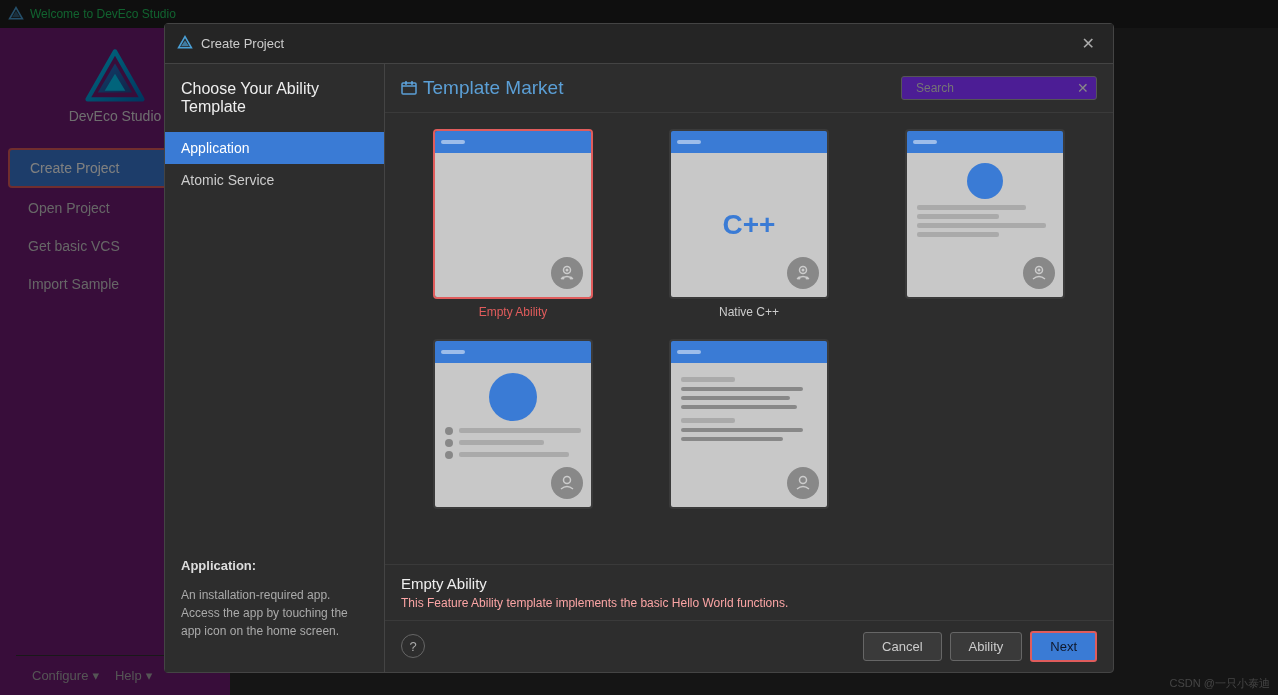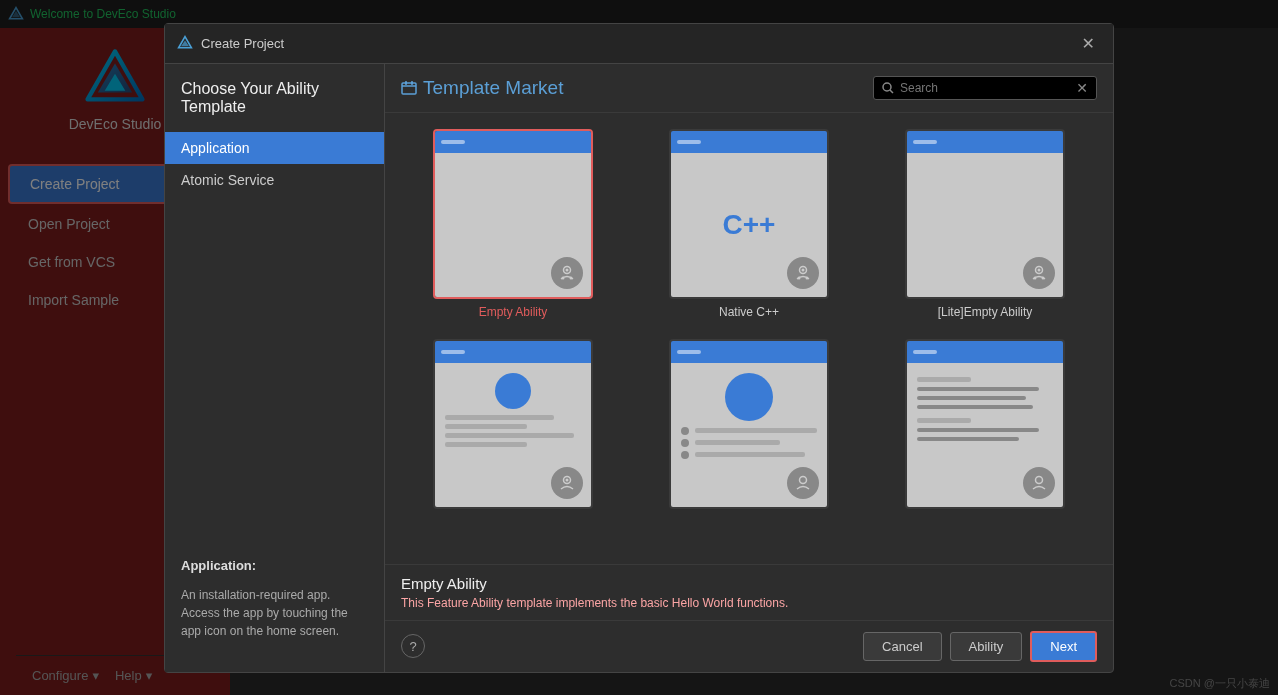--- a/index.html
+++ b/index.html
@@ -33,27 +33,26 @@
     
     .main-layout {
       display: flex;
       flex: 1;
       overflow: hidden;
     }
 
     
     .sidebar {
       width: 230px;
-      background: #7f1d1d;
+      background: #701a75;
       display: flex;
       flex-direction: column;
       align-items: center;
       padding: 20px 0 0 0;
       flex-shrink: 0;
-      gap: 8px;
     }
     .sidebar-app-name {
       color: #ddd;
       font-size: 14px;
       margin-bottom: 24px;
     }
     .sidebar-nav {
       width: 100%;
       display: flex;
       flex-direction: column;
@@ -199,26 +198,26 @@
       display: flex;
       align-items: center;
       gap: 6px;
       color: #5b9fd6;
       font-size: 19px;
       cursor: pointer;
     }
     .search-box {
       display: flex;
       align-items: center;
-      background: #000000;
+      background: #4c1d95;
       border: 1px solid #555;
       border-radius: 3px;
       padding: 3px 8px;
       gap: 6px;
-      width: 224px;
+      width: 196px;
     }
     .search-box input {
       background: none;
       border: none;
       outline: none;
       color: #ccc;
       font-size: 12px;
       flex: 1;
     }
     .search-clear { color: #888; cursor: pointer; font-size: 14px; }
@@ -390,21 +389,21 @@
     .btn-cancel {
       background: #3a3a3a;
       color: #ccc;
     }
     .btn-previous {
       background: #3a3a3a;
       color: #ccc;
     }
     .btn-next {
       background: #3a7bd5;
-      color: #ffffff;
+      color: #0f172a;
       border-color: #5090e0;
     }
     .btn-next.highlighted {
       background: #3a7bd5;
       border: 2px solid #e05c5c;
     }
 
     
     .deveco-logo-svg {
       width: 70px;
@@ -455,21 +454,21 @@
     <span class="sidebar-app-name">DevEco Studio</span>
 
     <div class="sidebar-nav">
       <div class="sidebar-nav-item active">
         <span>Create Project</span>
       </div>
       <div class="sidebar-nav-item">
         <span>Open Project</span>
       </div>
       <div class="sidebar-nav-item">
-        <span>Get from VCS</span>
+        <span>Get basic VCS</span>
       </div>
       <div class="sidebar-nav-item">
         <span>Import Sample</span>
       </div>
     </div>
 
     <div class="sidebar-bottom">
       <div class="sidebar-bottom-item">
         <span>Configure</span>
         <span>▾</span>
@@ -570,39 +569,20 @@
                       <path d="M3 15 Q9 10 15 15" fill="none" stroke="#ccc" stroke-width="1.5"></path>
                       <circle cx="5" cy="14" r="1.5" fill="#ccc"></circle>
                       <circle cx="13" cy="14" r="1.5" fill="#ccc"></circle>
                     </svg>
                   </div>
                 </div>
               </div>
               <div class="template-label">Native C++</div>
             </div>
 
-            <div class="template-card">
-              <div class="template-preview">
-                <div class="template-preview-topbar">
-                  <div class="preview-dot"></div>
-                </div>
-                <div class="template-preview-body">
-                  <div class="template-icon-badge">
-                    <svg viewBox="0 0 18 18">
-                      <circle cx="9" cy="6" r="3.5" fill="none" stroke="#ccc" stroke-width="1.5"></circle>
-                      <circle cx="9" cy="6" r="1.5" fill="#ccc"></circle>
-                      <path d="M3 15 Q9 10 15 15" fill="none" stroke="#ccc" stroke-width="1.5"></path>
-                      <circle cx="5" cy="14" r="1.5" fill="#ccc"></circle>
-                      <circle cx="13" cy="14" r="1.5" fill="#ccc"></circle>
-                    </svg>
-                  </div>
-                </div>
-              </div>
-              <div class="template-label">[Lite]Empty Ability</div>
-            </div>
 
             <div class="template-card">
               <div class="template-preview">
                 <div class="template-preview-topbar">
                   <div class="preview-dot"></div>
                 </div>
                 <div class="template-preview-body2">
                   <div class="preview-circle"></div>
                   <div class="preview-lines">
                     <div class="preview-line medium"></div>

